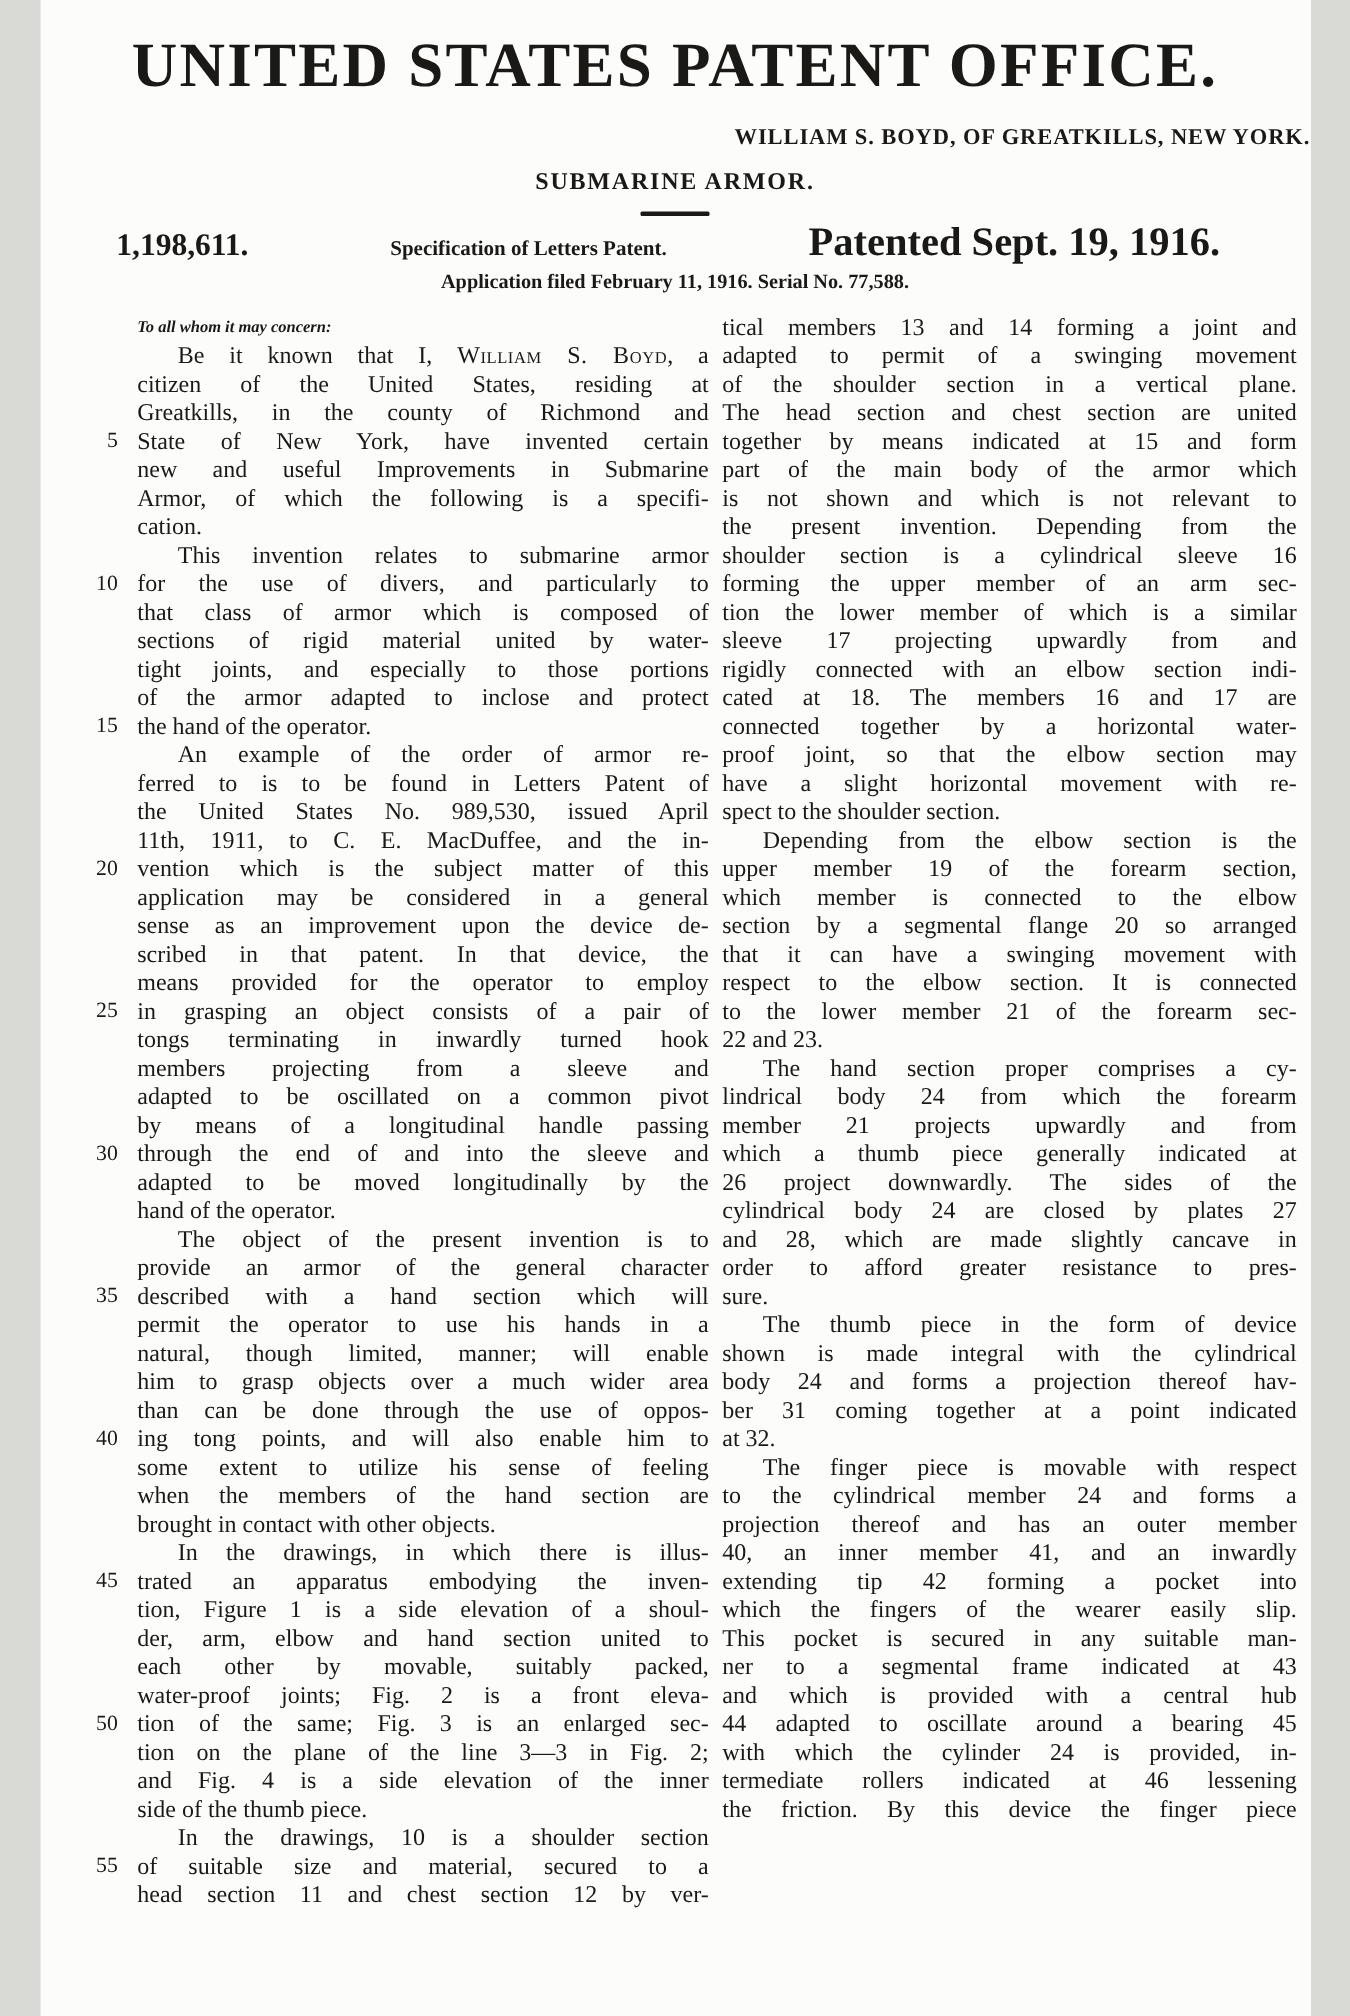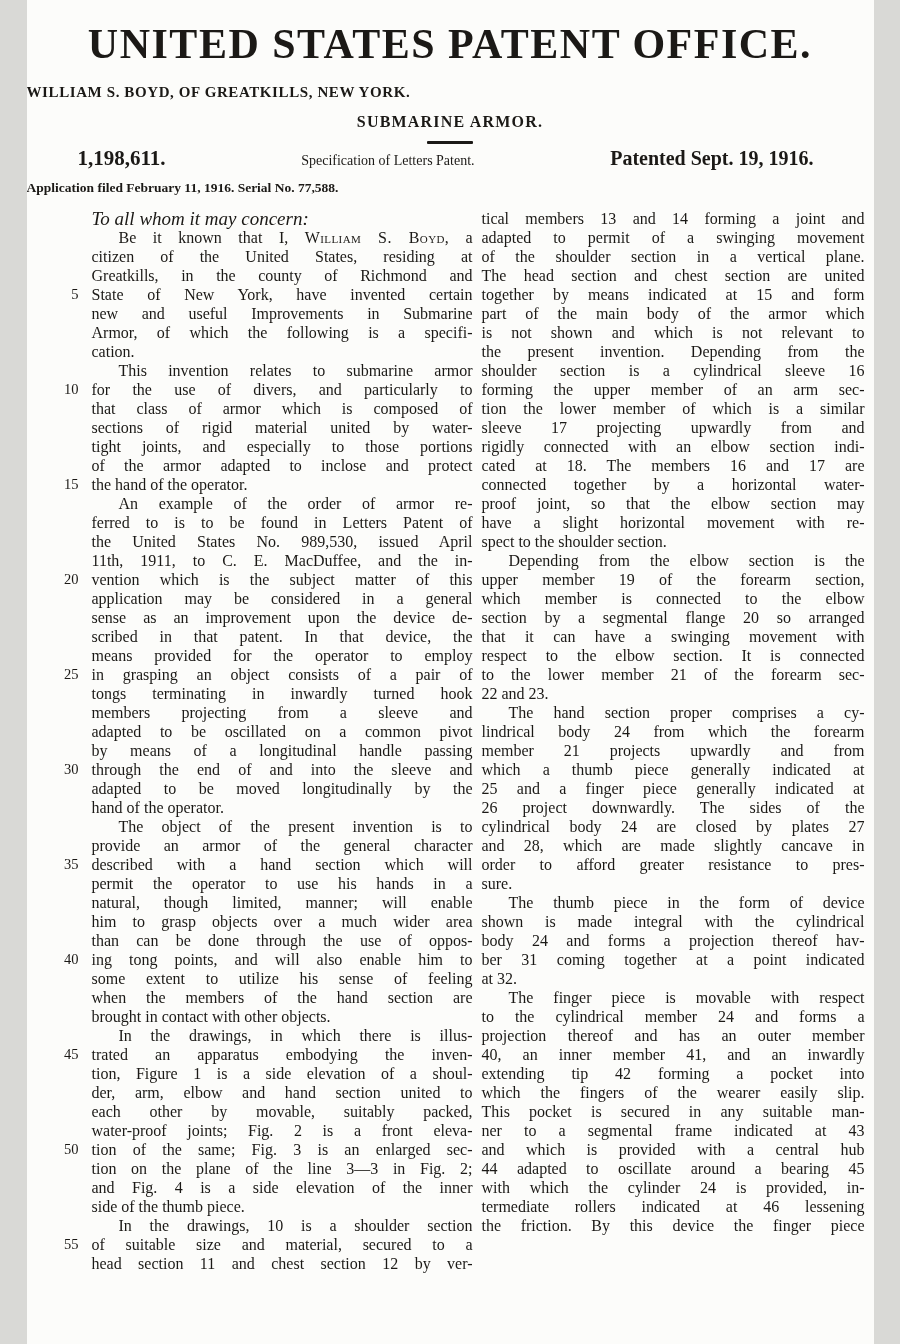--- a/index.html
+++ b/index.html
@@ -16,61 +16,61 @@
     overflow: hidden;
   }
   .office-title {
     position: absolute; top: 20px; left: 0; width: 100%;
     text-align: center;
     font-size: 42px; font-weight: bold; letter-spacing: 1.5px;
     white-space: nowrap;
   }
   .grantee-line {
     position: absolute; top: 84px; left: 0; width: 100%;
-    text-align: left;
+    text-align: right;
     font-size: 15px; font-weight: bold; letter-spacing: 0.6px;
   }
   .invention-title {
     position: absolute; top: 113px; left: 0; width: 100%;
     text-align: center;
     font-size: 16px; font-weight: bold; letter-spacing: 1.2px;
   }
   .title-divider {
     position: absolute; top: 141px; left: 50%;
     transform: translateX(-50%);
     width: 46px; height: 3px;
     background: #1b1916; border-radius: 1px;
   }
   .patent-row {
     position: absolute; top: 146px; left: 41px; right: 60px;
     display: flex; align-items: baseline; margin-left: 10px;
   }
   .patent-number { font-size: 21px; font-weight: bold; }
-  .spec-label { flex: 1; text-align: center; font-size: 14px; font-weight: normal; }
-  .patented-date { font-size: 20px; font-weight: bold; }
+  .spec-label { flex: 1; text-align: center; font-size: 14px; font-weight: bold; }
+  .patented-date { font-size: 27px; font-weight: bold; }
   .application-line {
     position: absolute; top: 180px; left: 0; width: 100%;
-    text-align: left;
+    text-align: center;
     font-size: 13.5px; font-weight: bold;
   }
   .column {
     position: absolute; top: 209px;
     font-size: 16px;
   }
   .column.left-col  { left: 65px;  width: 381px; }
   .column.right-col { left: 455px; width: 383px; }
   .line {
     position: relative;
     height: 19px; line-height: 19px;
     text-align: justify;
     text-align-last: justify;
   }
   .line.end    { text-align-last: left; }
   .line.indent { text-indent: 27px; }
-  .line.italic { font-style: italic; font-size: 19px; }
+  .line.italic { font-style: italic; font-size: 11px; font-weight: bold; }
   .smallcaps   { font-variant: small-caps; letter-spacing: 0.4px; }
   .lineno {
     position: absolute; top: 0;
     font-size: 14.5px; font-weight: normal;
     line-height: 19px; text-indent: 0;
   }
   .left-col  .lineno { right: calc(100% + 13px); }
   .right-col .lineno { left:  calc(100% + 14px); }
 </style>
 </head>
@@ -169,21 +169,20 @@
       <div class="line">which member is connected to the elbow</div>
       <div class="line">section by a segmental flange 20 so arranged</div>
       <div class="line">that it can have a swinging movement with</div>
       <div class="line">respect to the elbow section.  It is connected<span class="lineno">80</span></div>
       <div class="line">to the lower member 21 of the forearm sec-</div>
       <div class="line end">22 and 23.</div>
       <div class="line indent">The hand section proper comprises a cy-</div>
       <div class="line">lindrical body 24 from which the forearm<span class="lineno">85</span></div>
       <div class="line">member 21 projects upwardly and from</div>
       <div class="line">which a thumb piece generally indicated at</div>
-      <div class="line">25 and a finger piece generally indicated at</div>
       <div class="line">26 project downwardly.  The sides of the</div>
       <div class="line">cylindrical body 24 are closed by plates 27<span class="lineno">90</span></div>
       <div class="line">and 28, which are made slightly cancave in</div>
       <div class="line">order to afford greater resistance to pres-</div>
       <div class="line end">sure.</div>
       <div class="line indent">The thumb piece in the form of device</div>
       <div class="line">shown is made integral with the cylindrical<span class="lineno">95</span></div>
       <div class="line">body 24 and forms a projection thereof hav-</div>
       <div class="line">ber 31 coming together at a point indicated</div>
       <div class="line end">at 32.</div>

